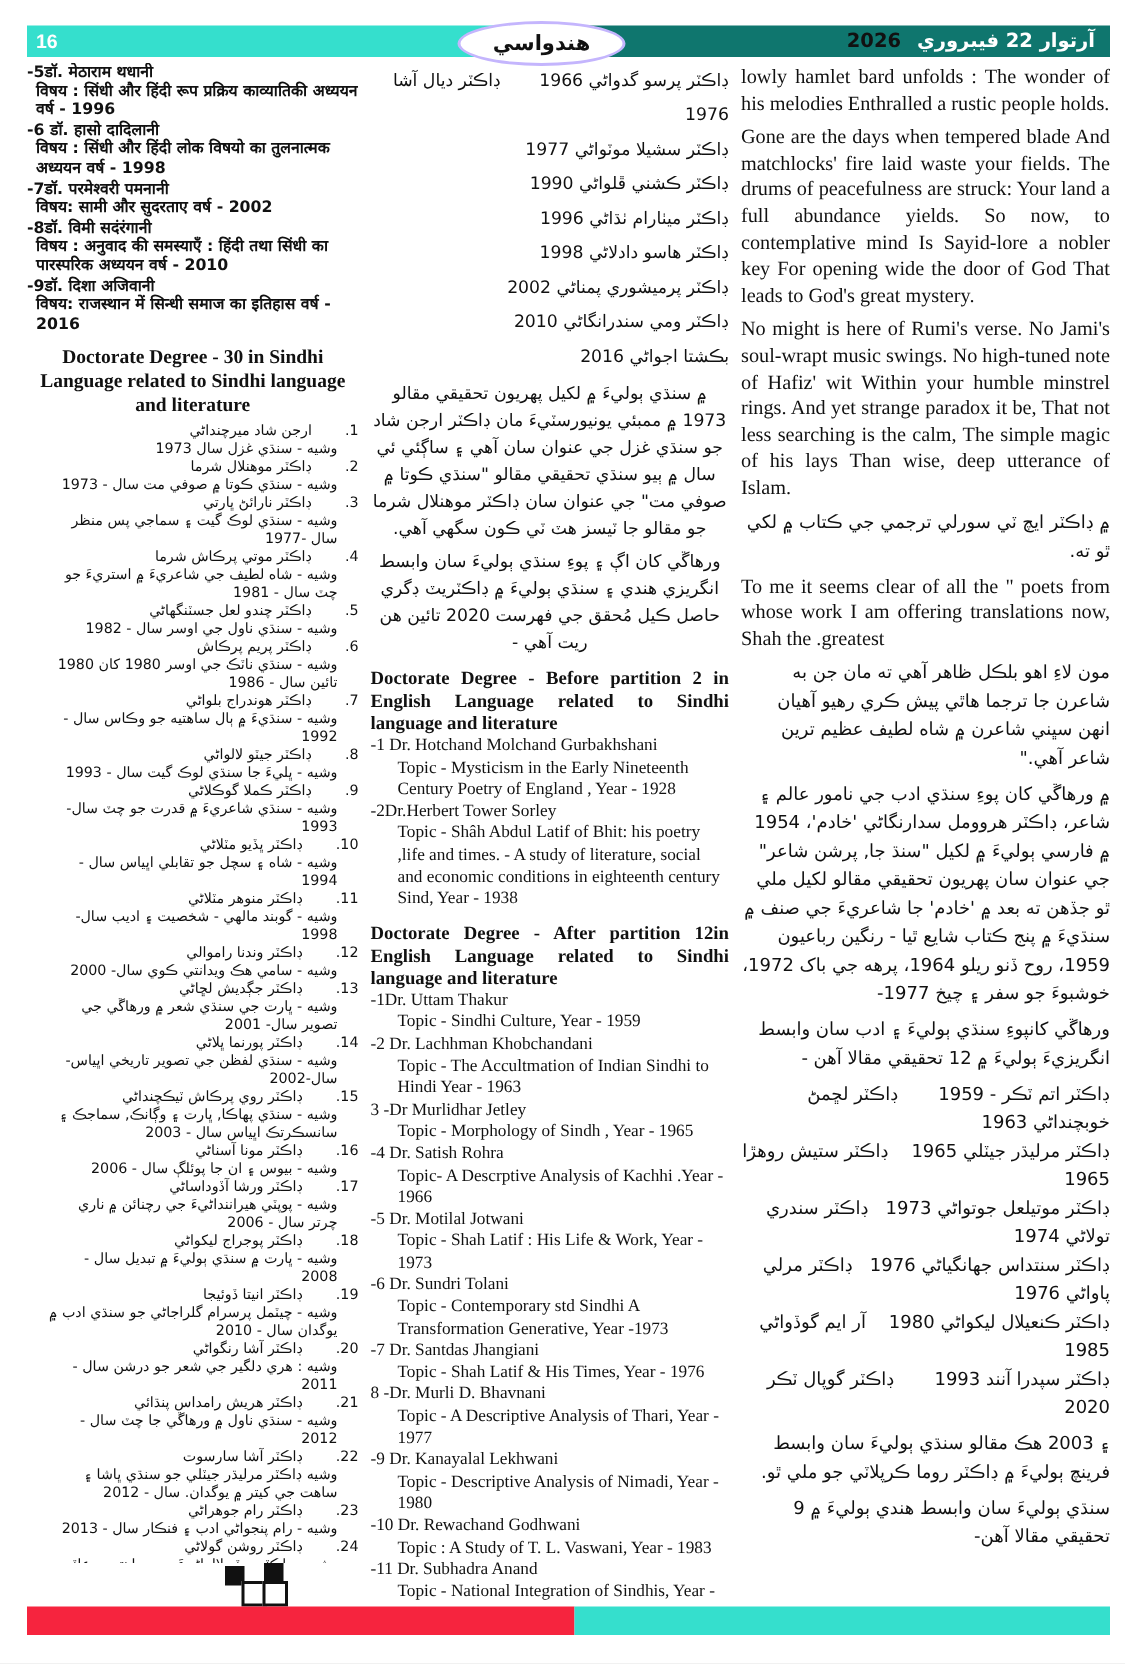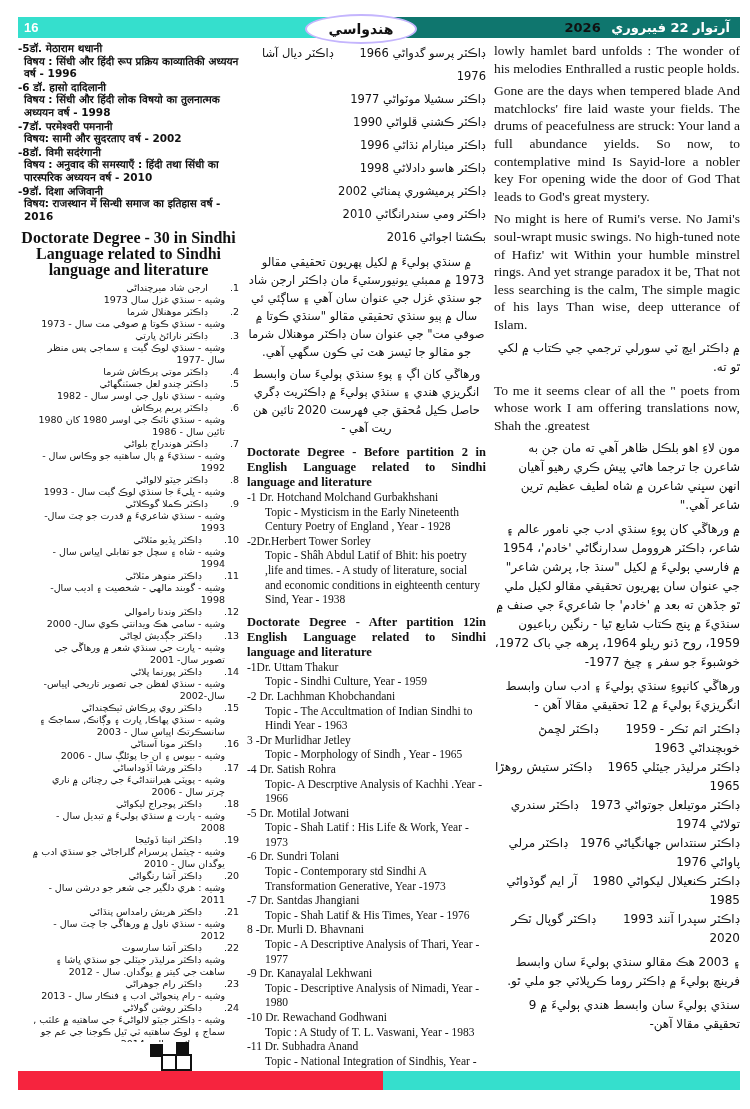--- a/index.html
+++ b/index.html
@@ -18,21 +18,21 @@
   .masthead span{font-weight:bold;font-size:14px;color:#111;direction:rtl;}
   
   .col{position:absolute;top:42px;overflow:hidden;}
   .col-left{left:18px;width:221px;height:1000px;}
   .col-mid{left:247px;width:239px;height:1026px;}
   .col-right{left:494px;width:246px;height:1026px;}
   
   .hi-entry{font-size:10.5px;line-height:12.6px;font-weight:bold;margin-bottom:1px;}
   .hi-name{white-space:nowrap;}
   .hi-topic{padding-left:6px;}
-  .sd-heading{font-family:"Liberation Serif",serif;font-weight:bold;font-size:16px;line-height:16px;
+  .sd-heading{font-family:"Liberation Serif",serif;font-weight:bold;font-size:13px;line-height:16px;
               text-align:center;margin:8px 0 4px 0;}
   .sd-item{direction:rtl;font-size:9.5px;line-height:12px;}
   .sd-item .num{display:inline-block;margin-left:22px;}
   .sd-item .topic{display:block;padding-right:14px;text-align:right;margin-left:13px;}
   
   .pair-line{direction:rtl;text-align:right;font-size:11.5px;line-height:23px;}
   .sd-para{direction:rtl;text-align:center;font-size:11.5px;line-height:18px;margin:4px 0;}
   .en-sec{font-family:"Liberation Serif",serif;margin-top:8px;}
   .en-sec-h{font-weight:bold;font-size:12.5px;line-height:15px;text-align:justify;}
   .en-entry{font-size:11.5px;line-height:14.6px;}
@@ -102,20 +102,21 @@
         <div class="sd-item">
         <div><span class="num">2.</span><span>ڊاڪٽر موهنلال شرما</span></div>
         <span class="topic">وشيه - سنڌي ڪوتا ۾ صوفي مت   سال - 1973</span>
       </div>
         <div class="sd-item">
         <div><span class="num">3.</span><span>ڊاڪٽر نارائڻ ڀارتي</span></div>
         <span class="topic">وشيه - سنڌي لوڪ گيت ۽ سماجي پس منظر  سال -1977</span>
       </div>
         <div class="sd-item">
         <div><span class="num">4.</span><span>ڊاڪٽر موتي پرڪاش شرما</span></div>
+        <span class="topic">وشيه - شاه لطيف جي شاعريءَ ۾ استريءَ جو چٽ  سال - 1981</span>
       </div>
         <div class="sd-item">
         <div><span class="num">5.</span><span>ڊاڪٽر چندو لعل جسٽنگهاڻي</span></div>
         <span class="topic">وشيه - سنڌي ناول جي اوسر       سال - 1982</span>
       </div>
         <div class="sd-item">
         <div><span class="num">6.</span><span>ڊاڪٽر پريم پرڪاش</span></div>
         <span class="topic">وشيه - سنڌي ناٽڪ جي اوسر 1980 کان 1980 تائين  سال - 1986</span>
       </div>
         <div class="sd-item">

